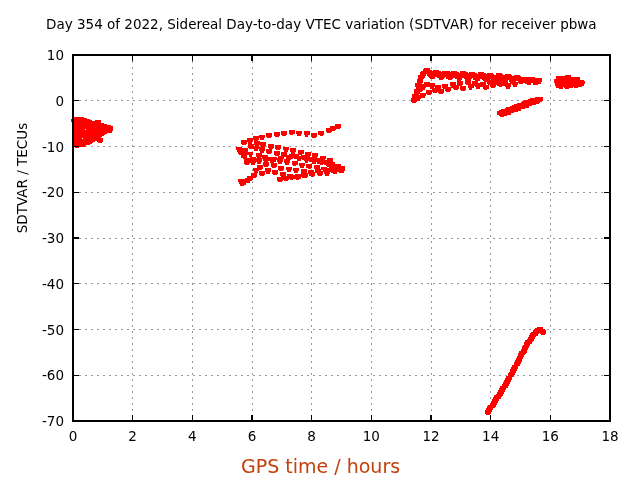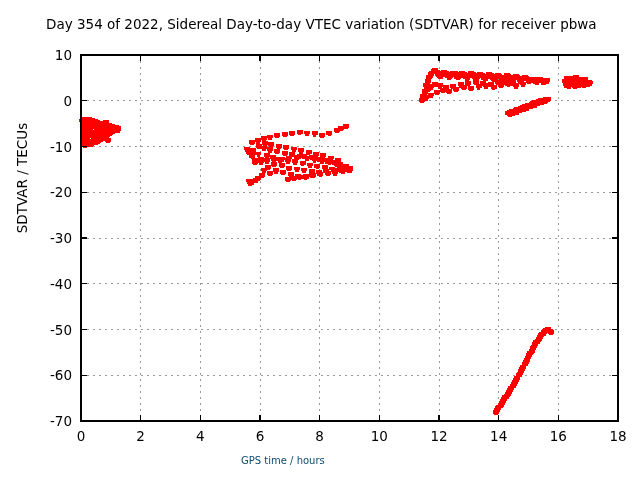--- a/index.html
+++ b/index.html
@@ -4,21 +4,21 @@
 <title>SDTVAR plot</title>
 <style>
   html,body{margin:0;padding:0;}
   body{
     width:640px;height:480px;
     background:#ffffff;
     font-family:"DejaVu Sans","Liberation Sans",sans-serif;
     overflow:hidden;
     position:relative;
   }
-  #figure{position:absolute;left:0;top:0;width:556px;height:480px;padding-left:8px;}
+  #figure{position:absolute;left:0;top:0;width:556px;height:480px;}
   .title-text{
     position:absolute;
     left:46px;top:16px;
     font-size:13.5px;
     color:#000000;
     white-space:nowrap;
     letter-spacing:0px;
   }
   .ylabel{
     position:absolute;
@@ -27,22 +27,22 @@
     text-align:center;
     font-size:13.5px;
     color:#000;
     transform:rotate(-90deg);
     transform-origin:center center;
     white-space:nowrap;
   }
   .xlabel{
     position:absolute;
     left:241px;top:455px;
-    font-size:10px;
-    color:#0c4a6e;
+    font-size:19px;
+    color:#c2410c;
     white-space:nowrap;
   }
   svg{display:block;}
   .tick-label{font-size:13.5px;fill:#000;font-family:"DejaVu Sans","Liberation Sans",sans-serif;}
 </style>
 </head>
 <body>
 
 <div id="figure">
 

